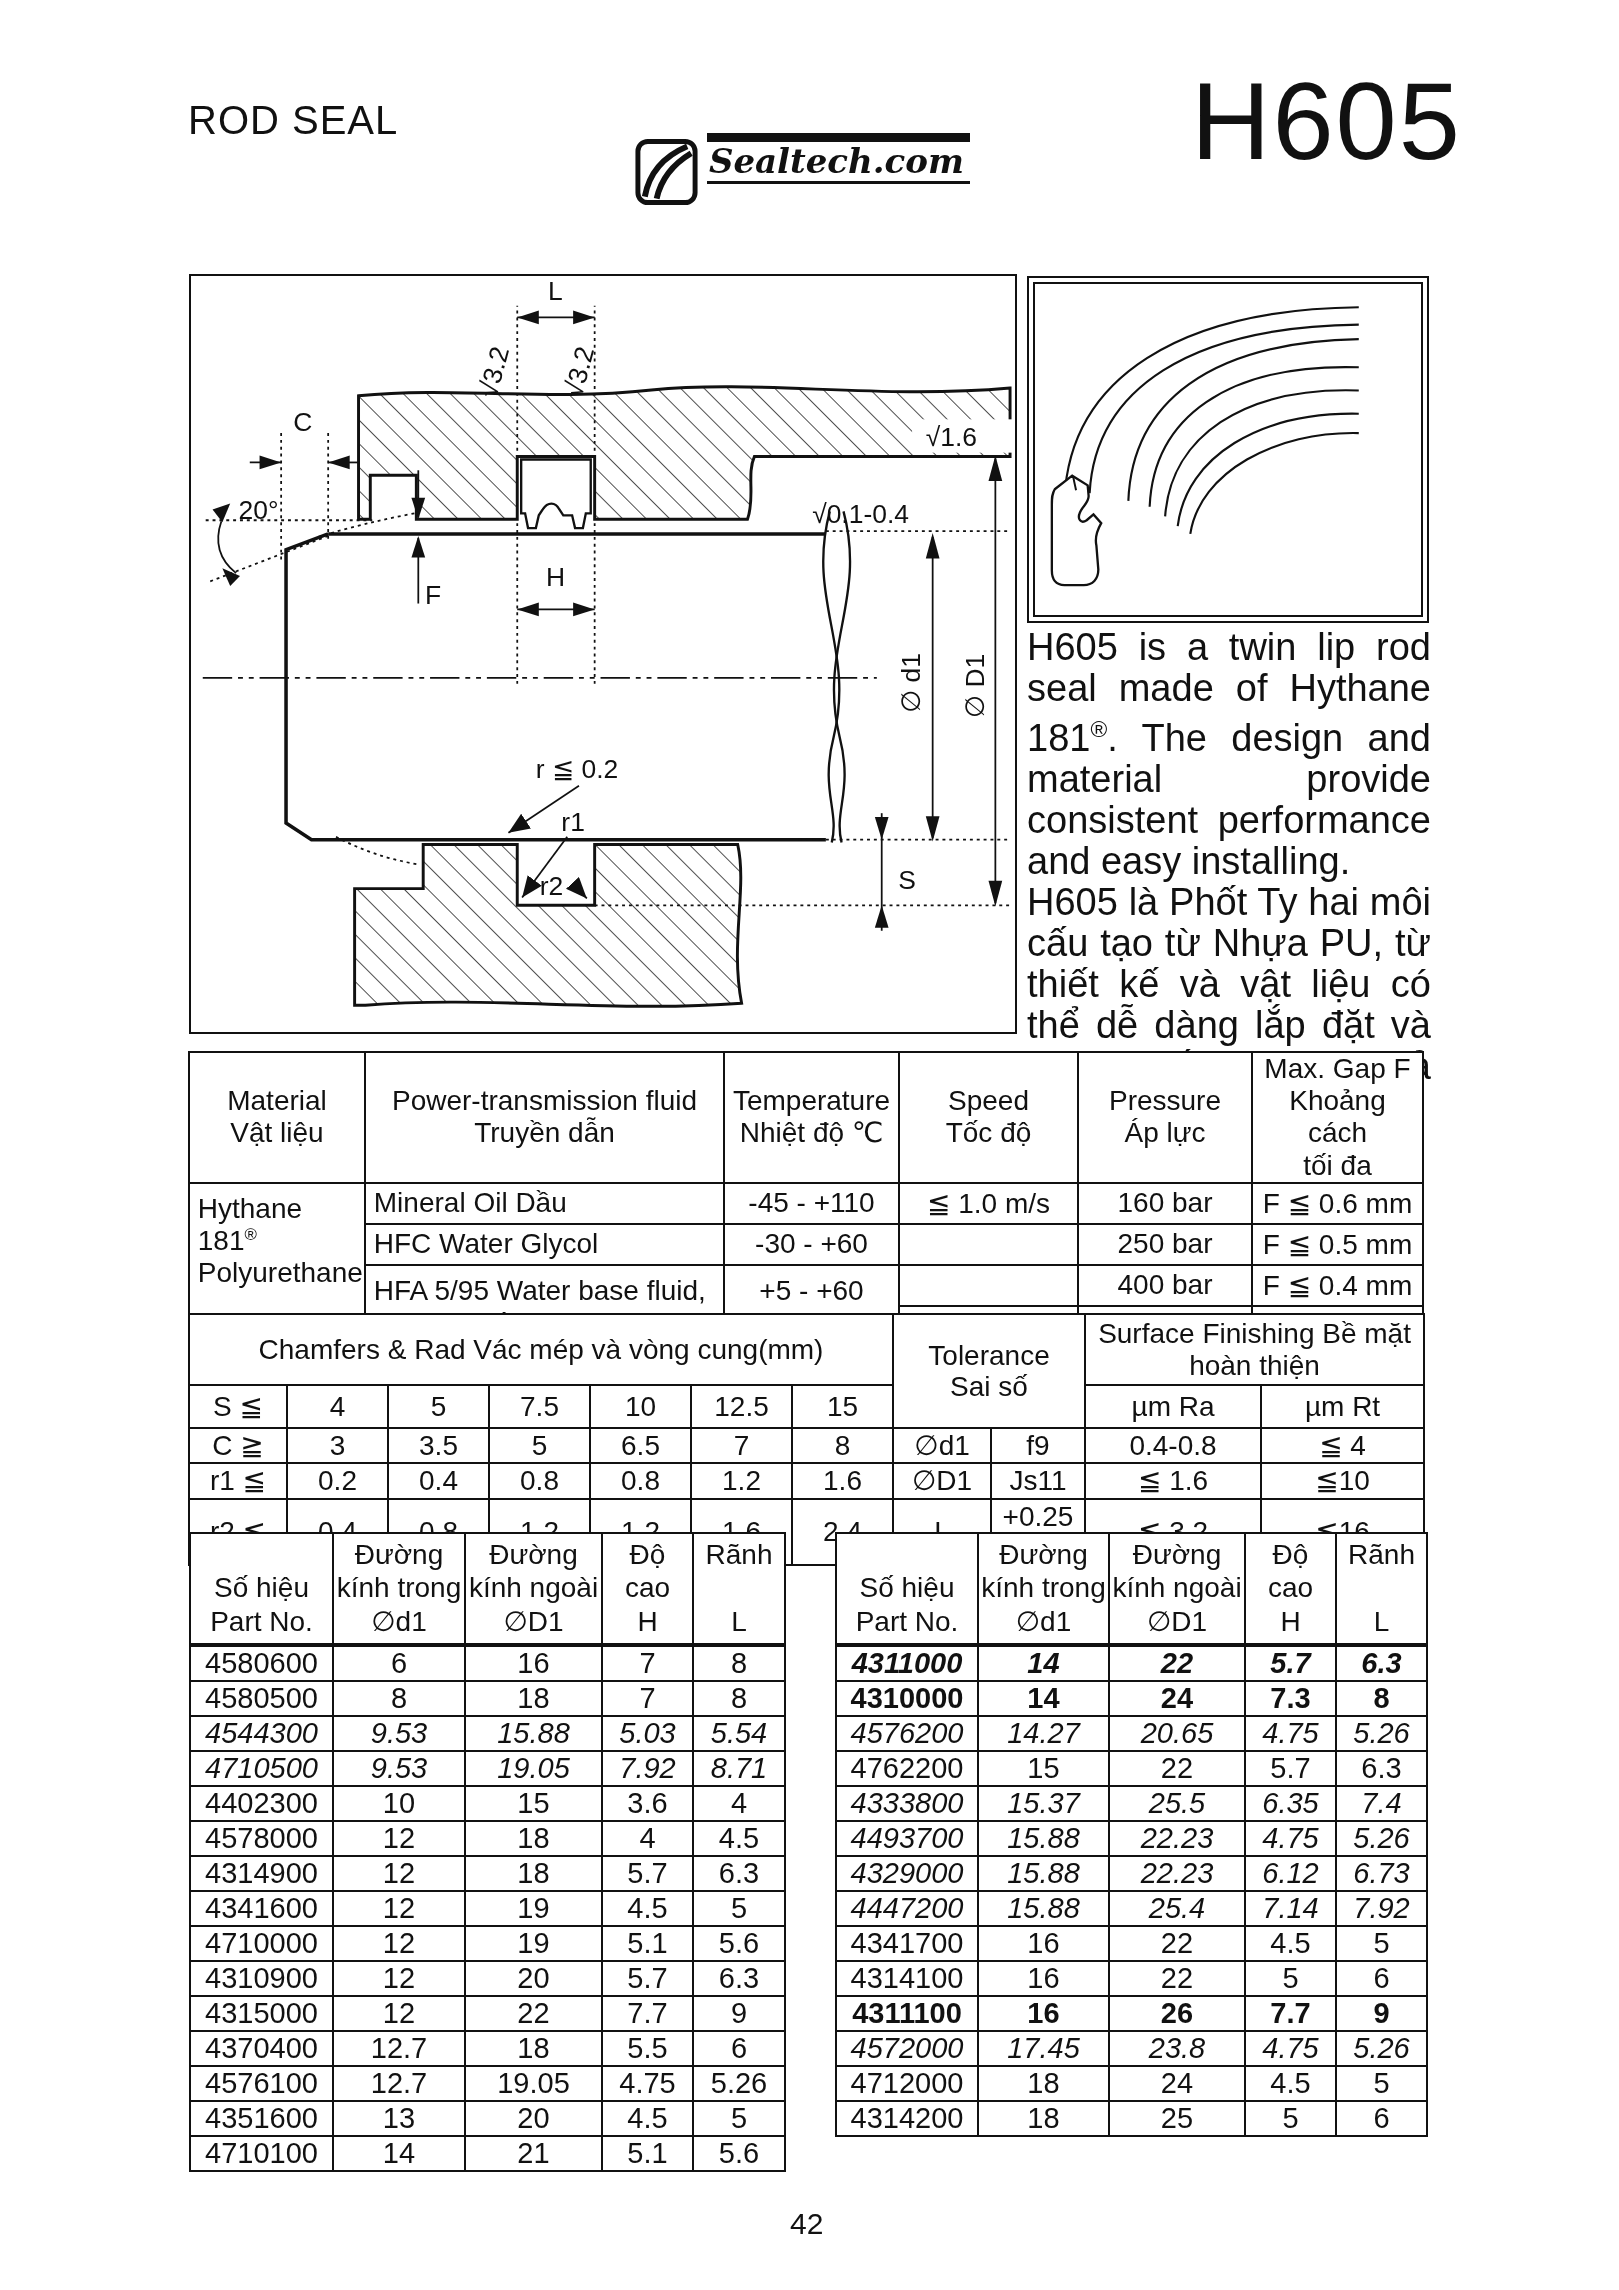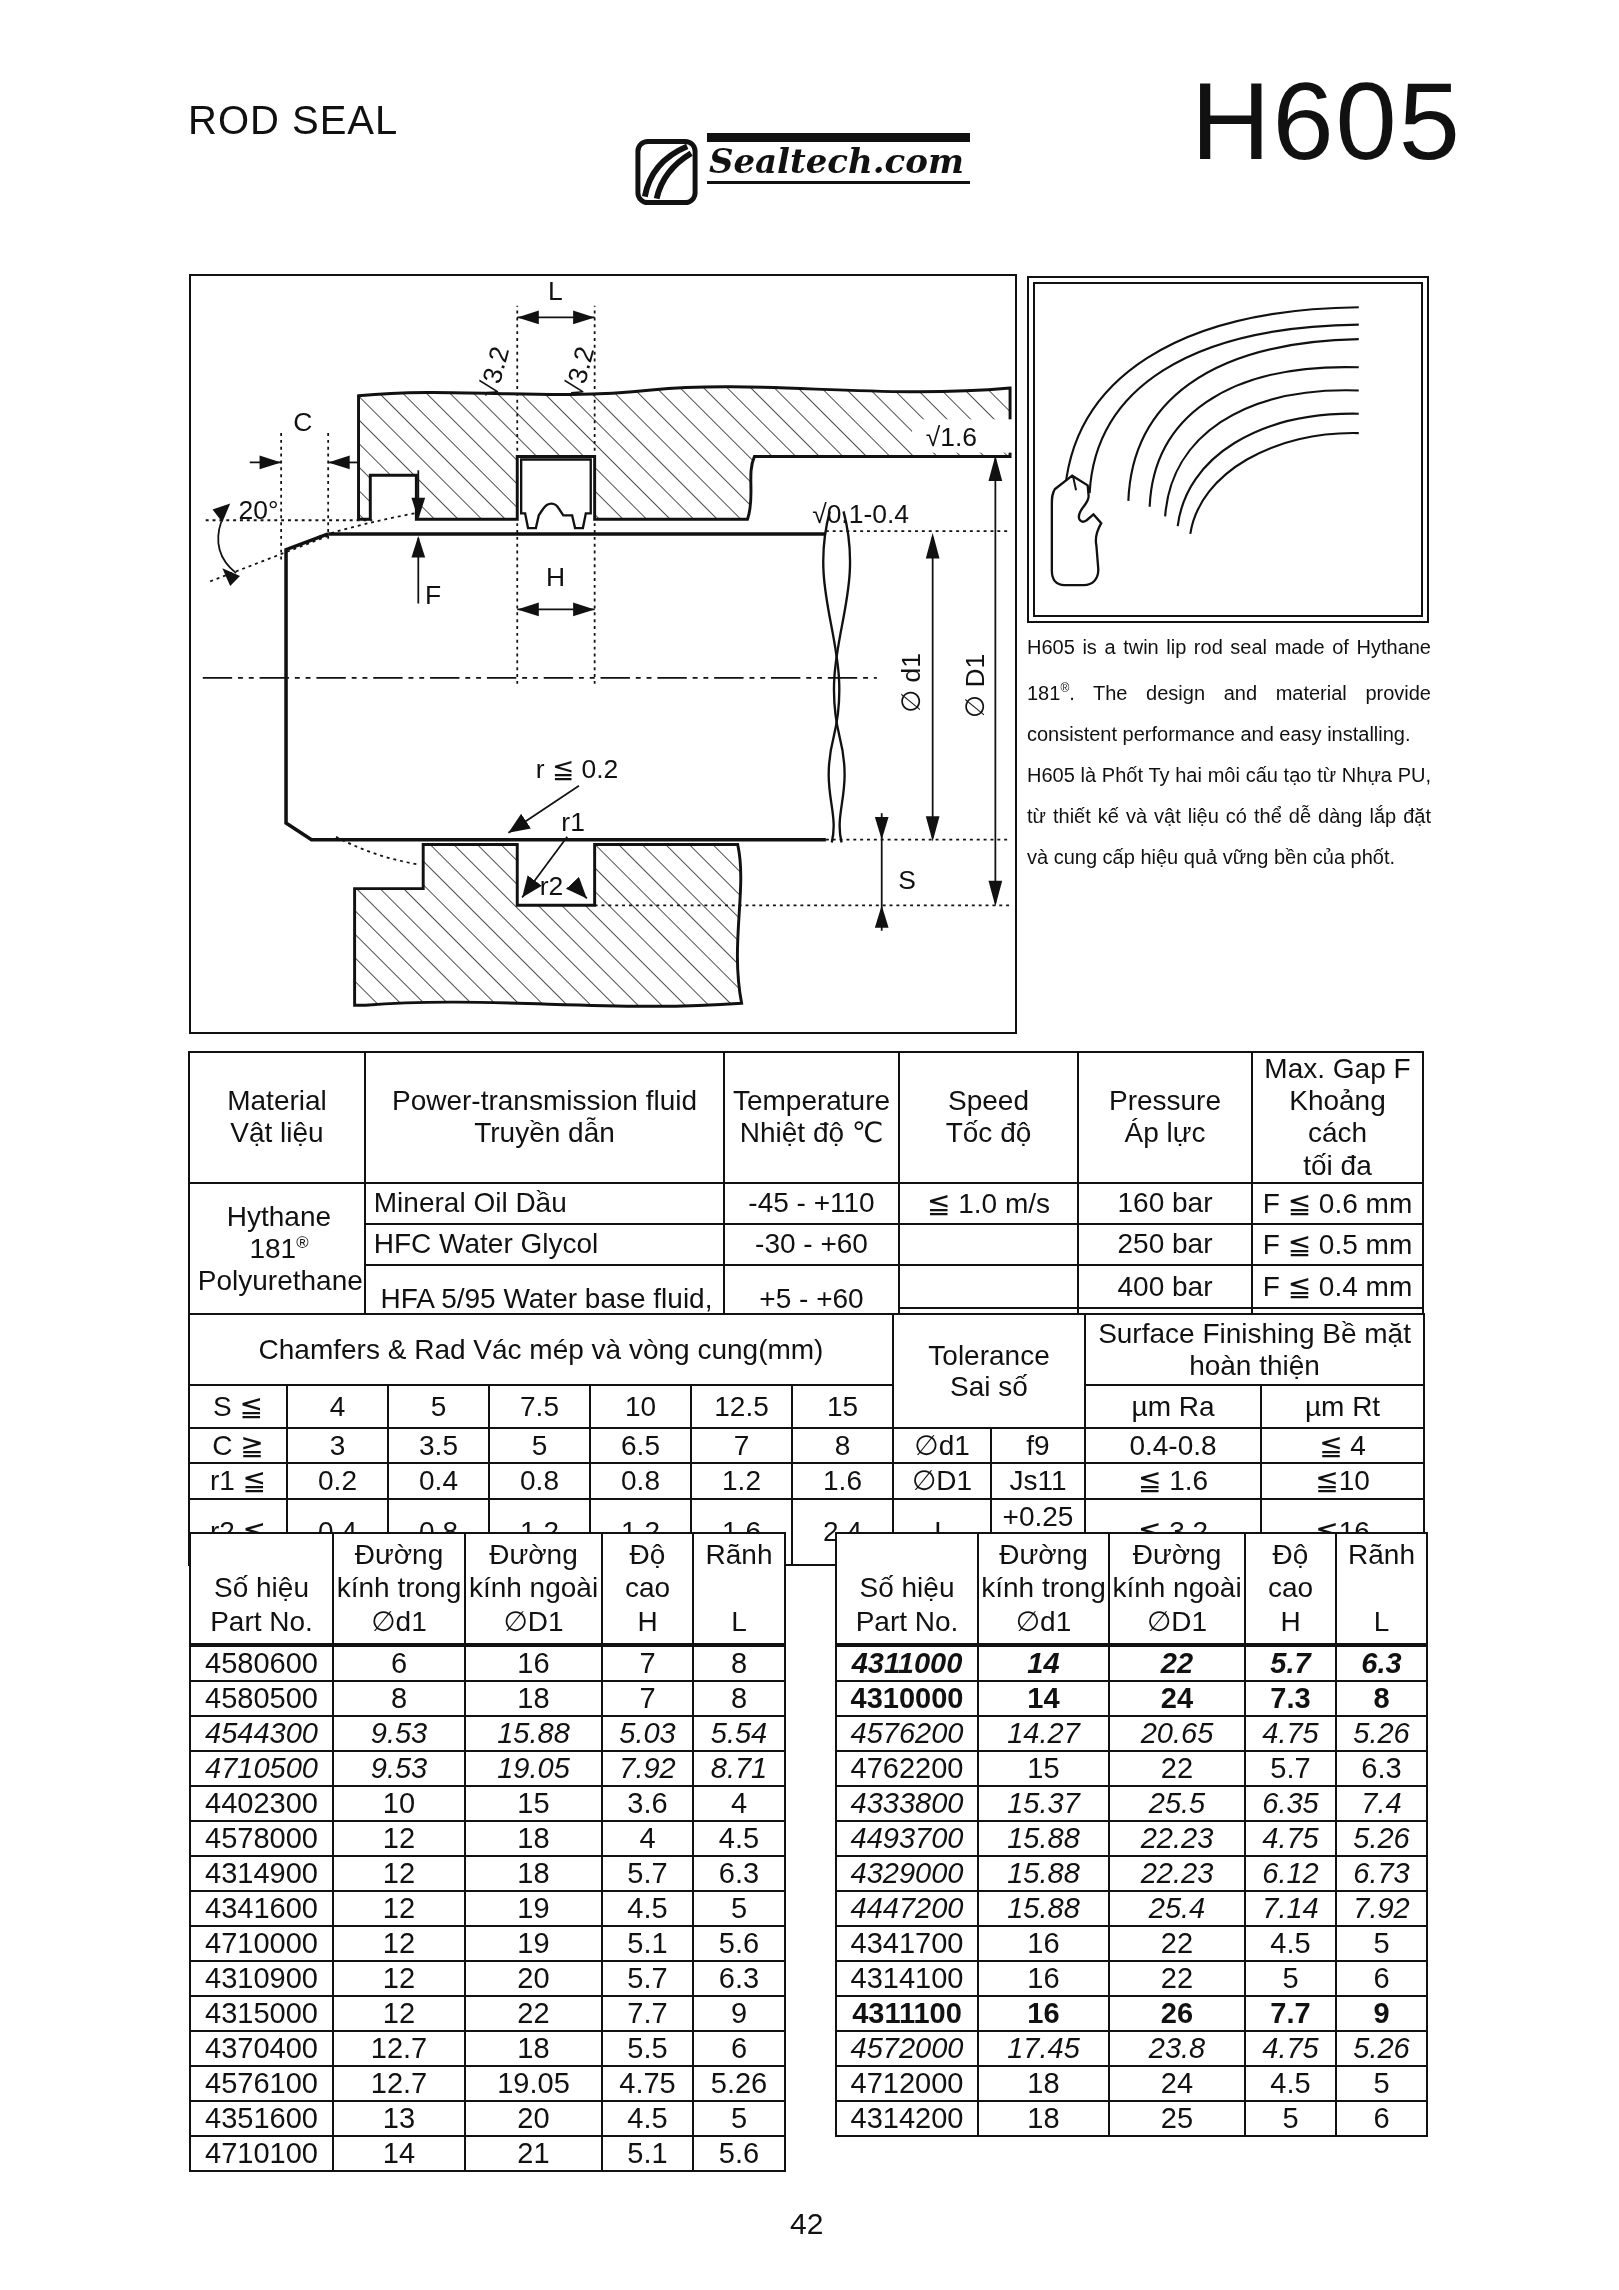--- a/index.html
+++ b/index.html
@@ -17,34 +17,34 @@
   .logo-bar{height:8.8px;background:#111;width:100%;}
   .logo-text{
     font-family:"DejaVu Serif","Liberation Serif",serif;font-style:italic;font-weight:bold;
     font-size:34px;line-height:1.12;border-bottom:3.9px solid #111;padding:0 5.9px 1px 2px;
   }
   
   .diagram-box{position:absolute;left:189px;top:274px;width:828px;height:760px;border:2.9px solid #111;box-sizing:border-box;}
   .photo-box{position:absolute;left:1027px;top:276px;width:402px;height:347px;border:2.9px solid #111;box-sizing:border-box;}
   .photo-inner{position:absolute;inset:3.9px;border:2px solid #111;}
   .description{
-    position:absolute;left:1027px;top:627px;width:404px;font-size:20px;line-height:41px;
+    position:absolute;left:1027px;top:627px;width:404px;font-size:38px;line-height:41px;
     text-align:justify;
   }
   .description .block{display:block;text-align:justify;}
   svg text{font-family:"Liberation Sans","DejaVu Sans",sans-serif;font-size:27px;fill:#111;}
   
   table{border-collapse:collapse;table-layout:fixed;background:#fff;}
   td,th{border:2px solid #111;font-weight:normal;overflow:hidden;}
   .spec-table{position:absolute;left:188px;top:1051px;width:1235px;font-size:28px;border:2.9px solid #111;}
   .spec-table td{text-align:center;padding:0 3.9px;}
   .spec-table .hd{line-height:1.15;padding:5.9px 3.9px;}
   .spec-table .hd td{border-bottom:2.9px solid #111;}
   .spec-table td.lft{text-align:left;padding-left:7.8px;}
-  .spec-table td.vt{vertical-align:top;padding-top:17px;text-align:center;}
+  .spec-table td.vt{vertical-align:top;padding-top:9px;}
   sup{font-size:60%;}
   .chamfer-table{position:absolute;left:188px;top:1313px;width:1235px;font-size:28px;border:2.9px solid #111;}
   .chamfer-table td{text-align:center;line-height:1.12;}
   .chamfer-table tr.ttl td{border-bottom:2.9px solid #111;}
   .chamfer-table tr.srow td{border-bottom:2.9px solid #111;}
   .part-table{position:absolute;top:1532px;font-size:29px;border:2.9px solid #111;}
   .part-table.left{left:189px;width:596px;}
   .part-table.right{left:835px;width:592px;}
   .part-table th{border-bottom:4.9px solid #111;font-size:28px;line-height:1.2;padding:3.9px 0;vertical-align:middle;text-align:center;}
   .part-table td{text-align:center;height:33px;padding:0 2px;}

